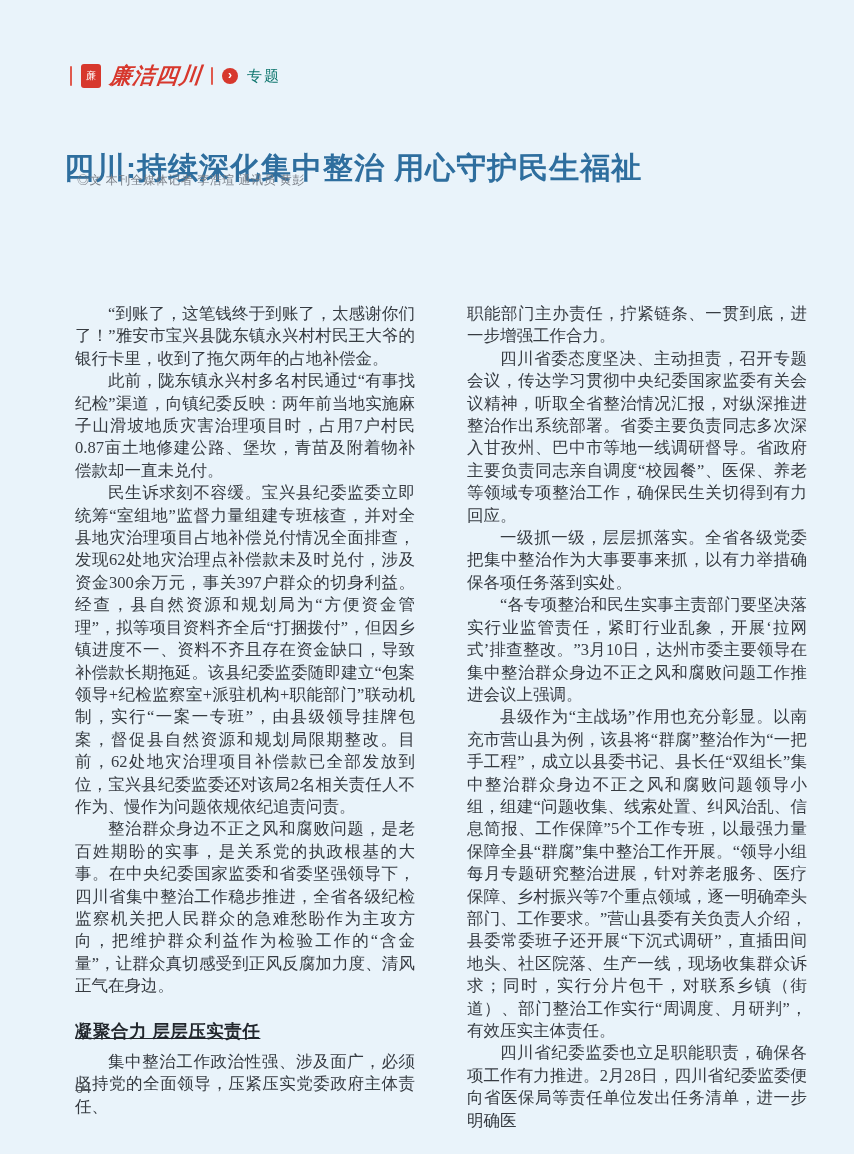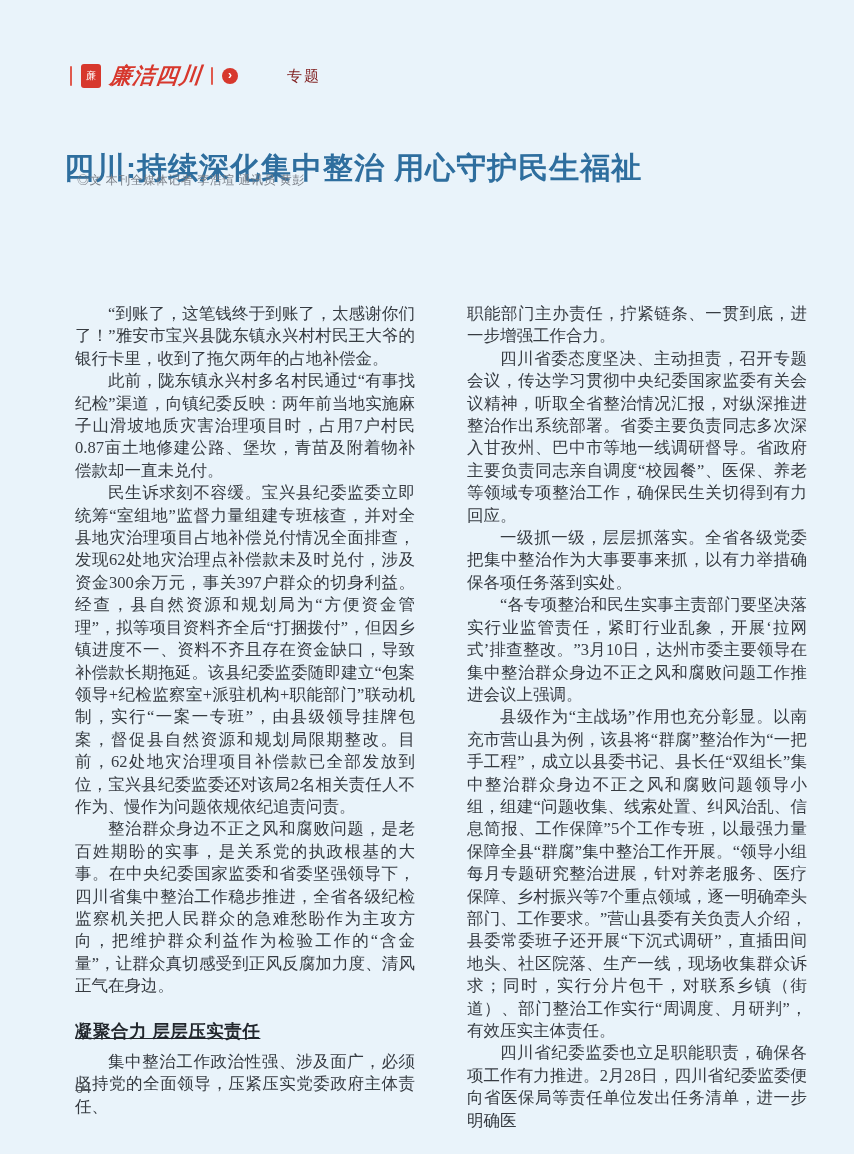--- a/index.html
+++ b/index.html
@@ -58,25 +58,24 @@
     height: 16px;
     border-radius: 50%;
     background: #d7382d;
     color: #ffffff;
     font-size: 12px;
     font-weight: bold;
     line-height: 15px;
     text-align: center;
   }
   .section-label {
-    color: #7f1d1d;
+    color: #0f766e;
     font-size: 15px;
     letter-spacing: 2px;
     white-space: nowrap;
-    margin-left: 40px;
   }
 
   
   .title {
     position: absolute;
     left: 64px;
     top: 128px;
     font-size: 30px;
     font-weight: bold;
     color: #2e6e9e;

